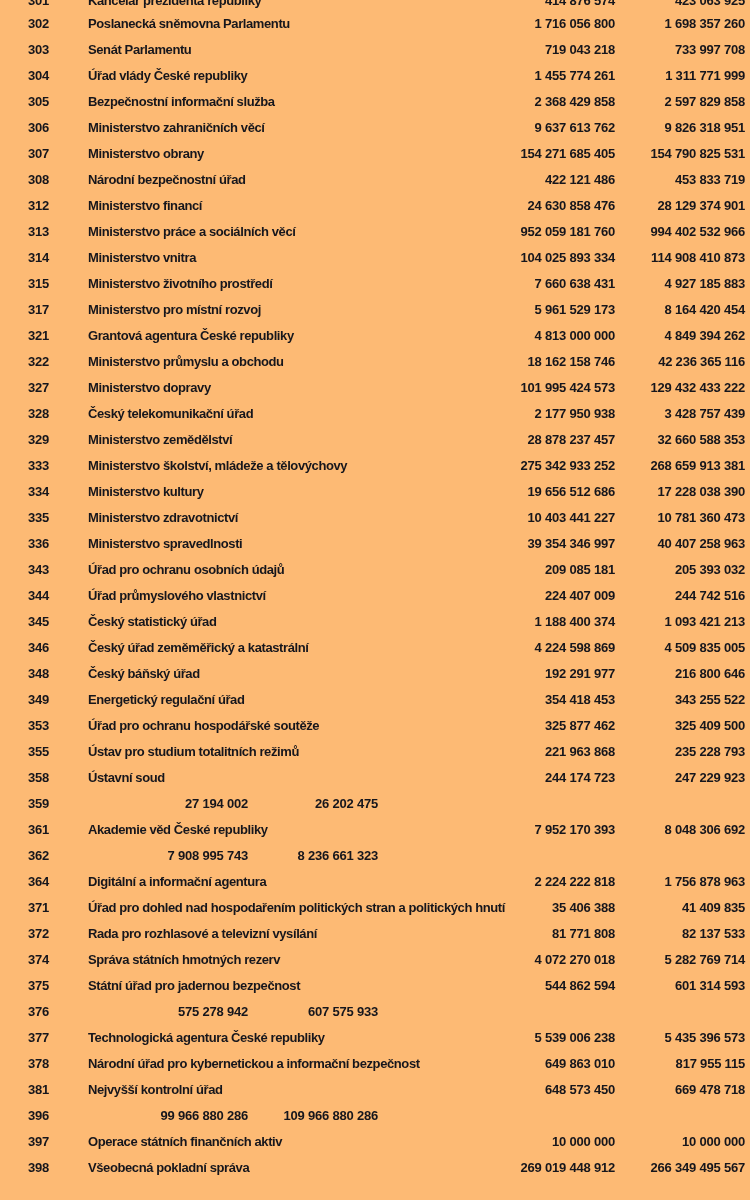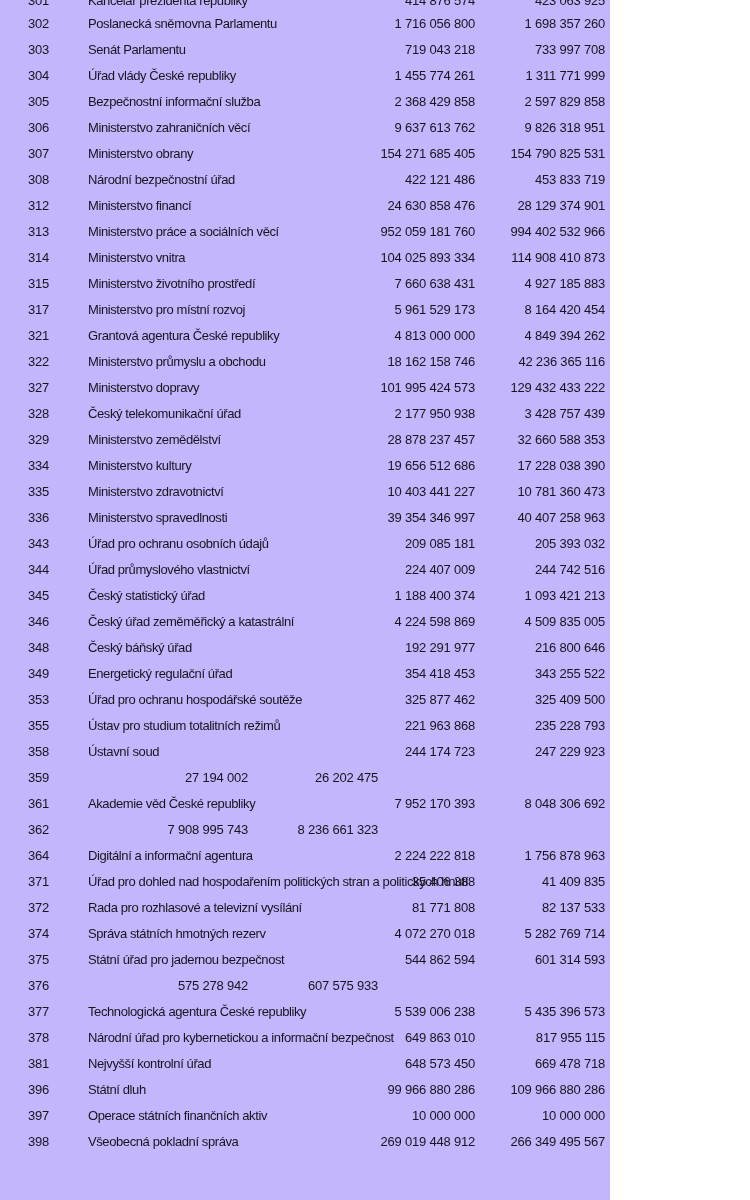--- a/index.html
+++ b/index.html
@@ -2,26 +2,26 @@
 <html><head>
 <meta charset="utf-8">
 <style>
   html, body {
     margin: 0;
     padding: 0;
     background: #ffffff;
   }
   .page {
     position: relative;
-    width: 610px;
+    width: 750px;
     height: 1200px;
     overflow: hidden;
-    background: #c4b5fd;
+    background: #fdba74;
     font-family: "Liberation Sans", sans-serif;
-    font-weight: 400;
+    font-weight: 700;
     color: #16161c;
   }
   .row {
     display: flex;
     align-items: center;
     height: 26px;
     font-size: 13px;
     line-height: 13px;
     padding-right: 5px;
   }
@@ -171,20 +171,26 @@
     <div class="c-a1">2 177 950 938</div>
     <div class="c-a2">3 428 757 439</div>
   </div>
       <div class="row">
     <div class="c-num">329</div>
     <div class="c-name">Ministerstvo zemědělství</div>
     <div class="c-a1">28 878 237 457</div>
     <div class="c-a2">32 660 588 353</div>
   </div>
       <div class="row">
+    <div class="c-num">333</div>
+    <div class="c-name">Ministerstvo školství, mládeže a tělovýchovy</div>
+    <div class="c-a1">275 342 933 252</div>
+    <div class="c-a2">268 659 913 381</div>
+  </div>
+      <div class="row">
     <div class="c-num">334</div>
     <div class="c-name">Ministerstvo kultury</div>
     <div class="c-a1">19 656 512 686</div>
     <div class="c-a2">17 228 038 390</div>
   </div>
       <div class="row">
     <div class="c-num">335</div>
     <div class="c-name">Ministerstvo zdravotnictví</div>
     <div class="c-a1">10 403 441 227</div>
     <div class="c-a2">10 781 360 473</div>
@@ -313,21 +319,20 @@
     <div class="c-a2">817 955 115</div>
   </div>
       <div class="row">
     <div class="c-num">381</div>
     <div class="c-name">Nejvyšší kontrolní úřad</div>
     <div class="c-a1">648 573 450</div>
     <div class="c-a2">669 478 718</div>
   </div>
       <div class="row">
     <div class="c-num">396</div>
-    <div class="c-name">Státní dluh</div>
     <div class="c-a1">99 966 880 286</div>
     <div class="c-a2">109 966 880 286</div>
   </div>
       <div class="row">
     <div class="c-num">397</div>
     <div class="c-name">Operace státních finančních aktiv</div>
     <div class="c-a1">10 000 000</div>
     <div class="c-a2">10 000 000</div>
   </div>
       <div class="row">

